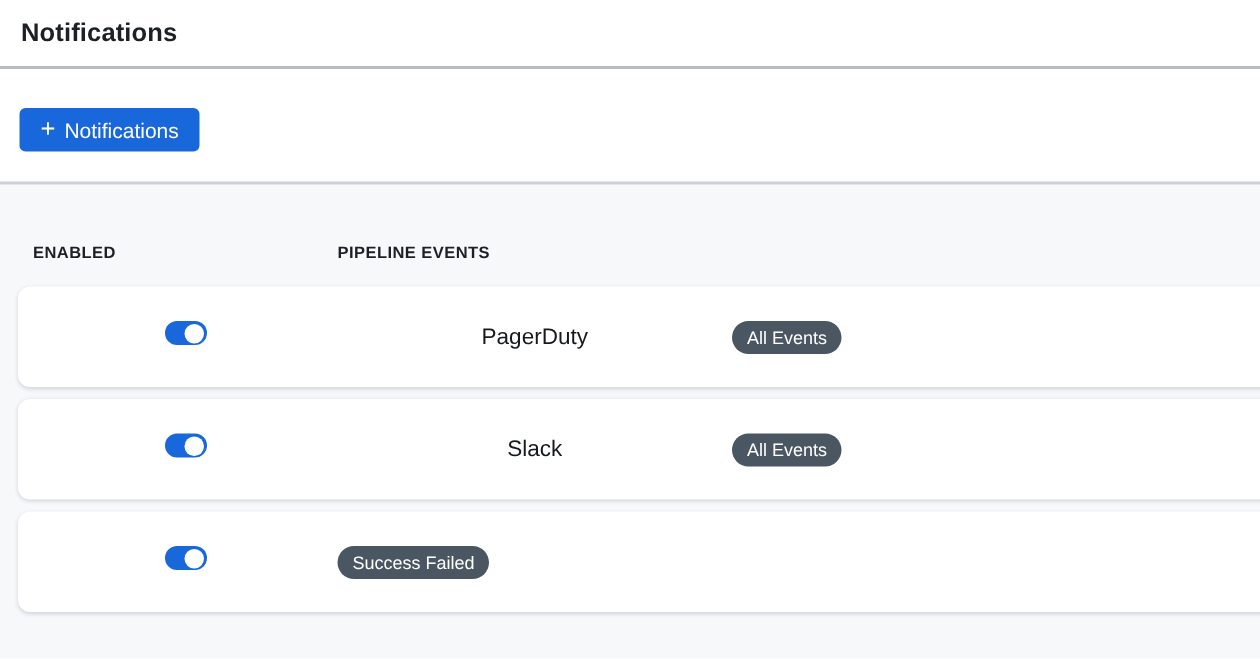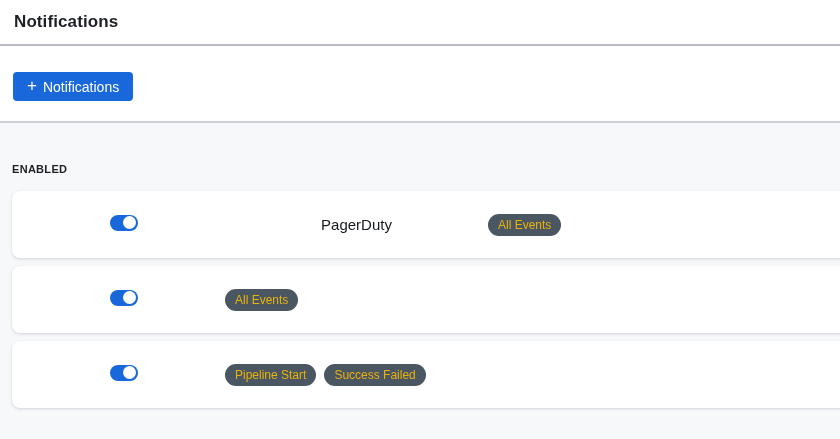--- a/index.html
+++ b/index.html
@@ -63,21 +63,21 @@
     display: flex;
     flex-direction: column;
   }
   .grid {
     display: grid;
     grid-template-columns: 203px 263px 1fr;
     align-items: center;
   }
   .thead {
     margin-top: 40px;
-    padding-left: 12px;
+    padding-left: 22px;
   }
   .col-label {
     font-size: 11px;
     font-weight: 700;
     color: #1c2025;
     letter-spacing: 0.3px;
     text-transform: uppercase;
   }
   .tbody {
     margin-top: 16px;
@@ -122,21 +122,21 @@
     background: #ffffff;
     transition: left .1s;
   }
   .toggle.on .knob { left: 13.5px; }
 
   
   .events-cell { display: flex; gap: 8px; align-items: center; }
   .badge {
     display: inline-block;
     background: #4b5663;
-    color: #eab308;
+    color: #ffffff;
     font-size: 12px;
     line-height: 1;
     padding: 5px 10px 5px;
     border-radius: 11px;
     white-space: nowrap;
   }
 </style>
 </head>
 <body>
 
@@ -147,50 +147,51 @@
 <div class="toolbar">
   <button class="add-btn">
     <span class="plus-icon">+</span>
     <span>Notifications</span>
   </button>
 </div>
 
 <div class="panel">
   <div class="thead grid">
     <span class="col-label">ENABLED</span>
+    <span class="col-label">PIPELINE EVENTS</span>
   </div>
   <div class="tbody">
   <div class="rule-card grid">
     <div>
       <button class="toggle on" role="switch" aria-checked="true">
         <span class="knob"></span>
       </button>
     </div>
     <div class="rule-name">PagerDuty</div>
     <div class="events-cell">
           <span class="badge">All Events</span>
         </div>
   </div>
 
   <div class="rule-card grid">
     <div>
       <button class="toggle on" role="switch" aria-checked="true">
         <span class="knob"></span>
       </button>
     </div>
+    <div class="rule-name">Slack</div>
     <div class="events-cell">
           <span class="badge">All Events</span>
         </div>
   </div>
 
   <div class="rule-card grid">
     <div>
       <button class="toggle on" role="switch" aria-checked="true">
         <span class="knob"></span>
       </button>
     </div>
     <div class="events-cell">
-          <span class="badge">Pipeline Start</span>
           <span class="badge">Success Failed</span>
         </div>
   </div>
 </div>
 </div>
 
 </body></html>

